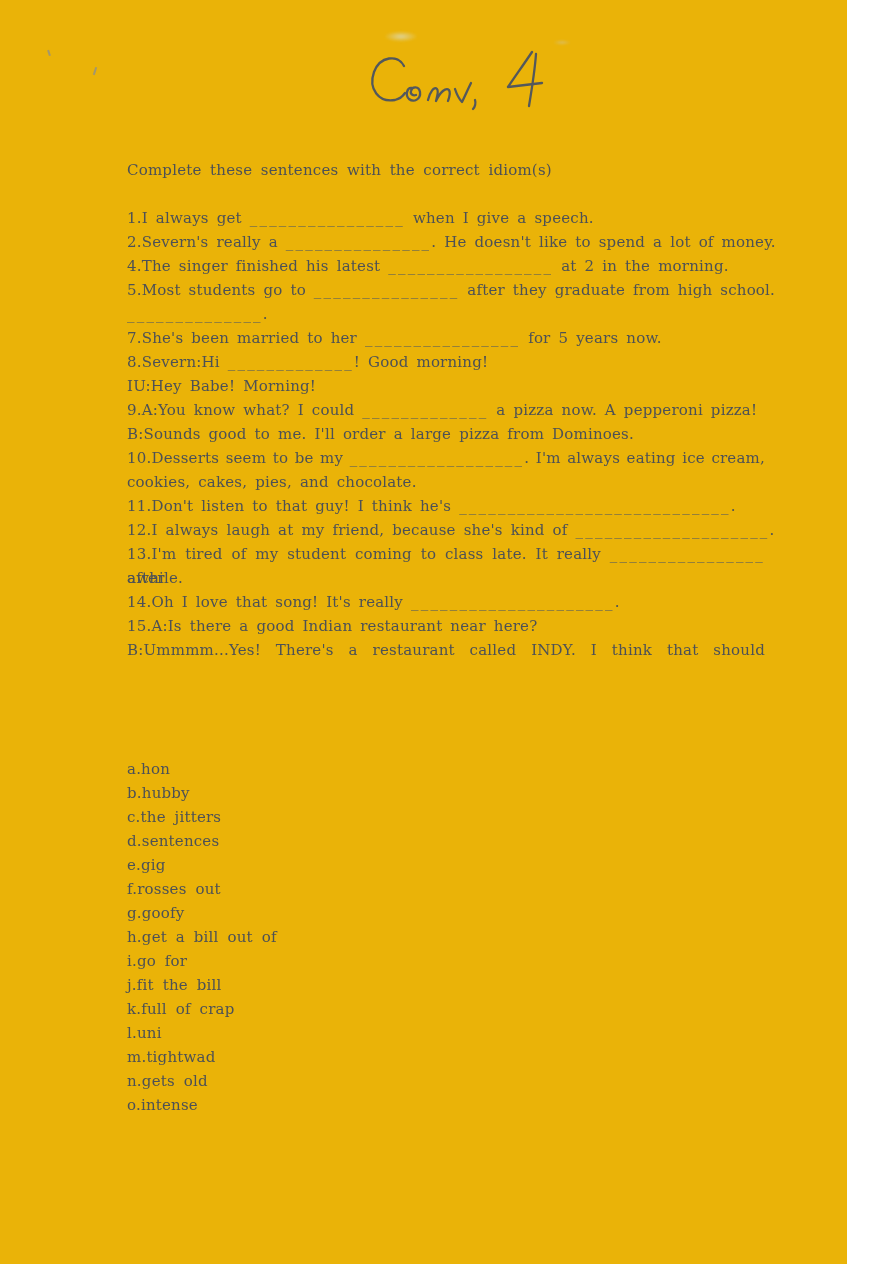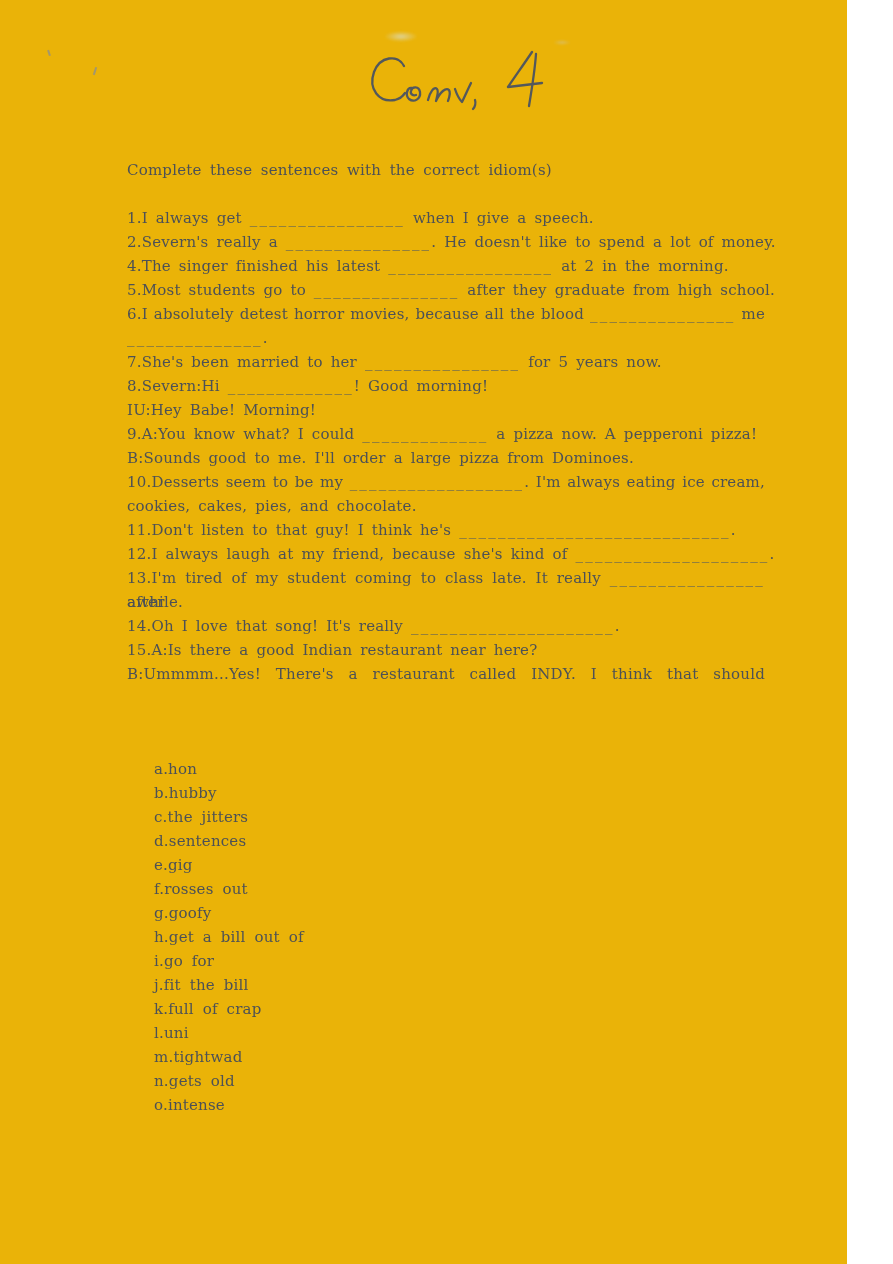--- a/index.html
+++ b/index.html
@@ -9,21 +9,21 @@
     color:#4d5156;overflow:hidden;
   }
   .title-svg{position:absolute;left:358px;top:42px;}
   .instruction{
     position:absolute;left:127px;top:161px;font-size:15px;
     word-spacing:0.24em;letter-spacing:0.2px;white-space:nowrap;
   }
   .sentences{position:absolute;left:127px;top:206px;width:638px;font-size:15px;letter-spacing:0.2px;}
   .line{height:24px;line-height:24px;white-space:nowrap;word-spacing:0.2em;}
   .line.just{white-space:normal;word-spacing:normal;text-align:justify;text-align-last:justify;}
-  .answers{position:absolute;left:127px;top:757px;font-size:15px;letter-spacing:0.2px;margin-left:27px;}
+  .answers{position:absolute;left:127px;top:757px;font-size:15px;letter-spacing:0.2px;}
   .ans{height:24px;line-height:24px;word-spacing:0.26em;}
   .blank{letter-spacing:2.2px;color:#585c60;}
   .artifact{position:absolute;background:#8a8e92;opacity:.75;}
   .artifact-1{left:48px;top:50px;width:1.5px;height:6px;transform:rotate(-18deg);}
   .artifact-2{left:94px;top:67px;width:1.5px;height:8px;transform:rotate(18deg);}
   .smudge-blue{
     position:absolute;left:384px;top:31px;width:34px;height:11px;border-radius:50%;
     background:radial-gradient(ellipse at center,#d7e7f0 0%,rgba(215,231,240,0) 70%);
     opacity:.6;filter:blur(1px);
   }
@@ -60,21 +60,20 @@
     <path d="M178 12 C177 26 174 46 171 64"></path>
   </svg>
 
   <div class="instruction">Complete these sentences with the correct idiom(s)</div>
 
   <div class="sentences">
     <div class="line">1.I always get <span class="blank">________________</span> when I give a speech.</div>
     <div class="line">2.Severn's really a <span class="blank">_______________</span>. He doesn't like to spend a lot of money.</div>
     <div class="line">4.The singer finished his latest <span class="blank">_________________</span> at 2 in the morning.</div>
     <div class="line">5.Most students go to <span class="blank">_______________</span> after they graduate from high school.</div>
-    <div class="line just">6.I absolutely detest horror movies, because all the blood <span class="blank">_______________</span> me</div>
     <div class="line"><span class="blank">______________</span>.</div>
     <div class="line">7.She's been married to her <span class="blank">________________</span> for 5 years now.</div>
     <div class="line">8.Severn:Hi <span class="blank">_____________</span>! Good morning!</div>
     <div class="line">IU:Hey Babe! Morning!</div>
     <div class="line">9.A:You know what? I could <span class="blank">_____________</span> a pizza now. A pepperoni pizza!</div>
     <div class="line">B:Sounds good to me. I'll order a large pizza from Dominoes.</div>
     <div class="line just">10.Desserts seem to be my <span class="blank">__________________</span>. I'm always eating ice cream,</div>
     <div class="line">cookies, cakes, pies, and chocolate.</div>
     <div class="line">11.Don't listen to that guy! I think he's <span class="blank">____________________________</span>.</div>
     <div class="line">12.I always laugh at my friend, because she's kind of <span class="blank">____________________</span>.</div>

